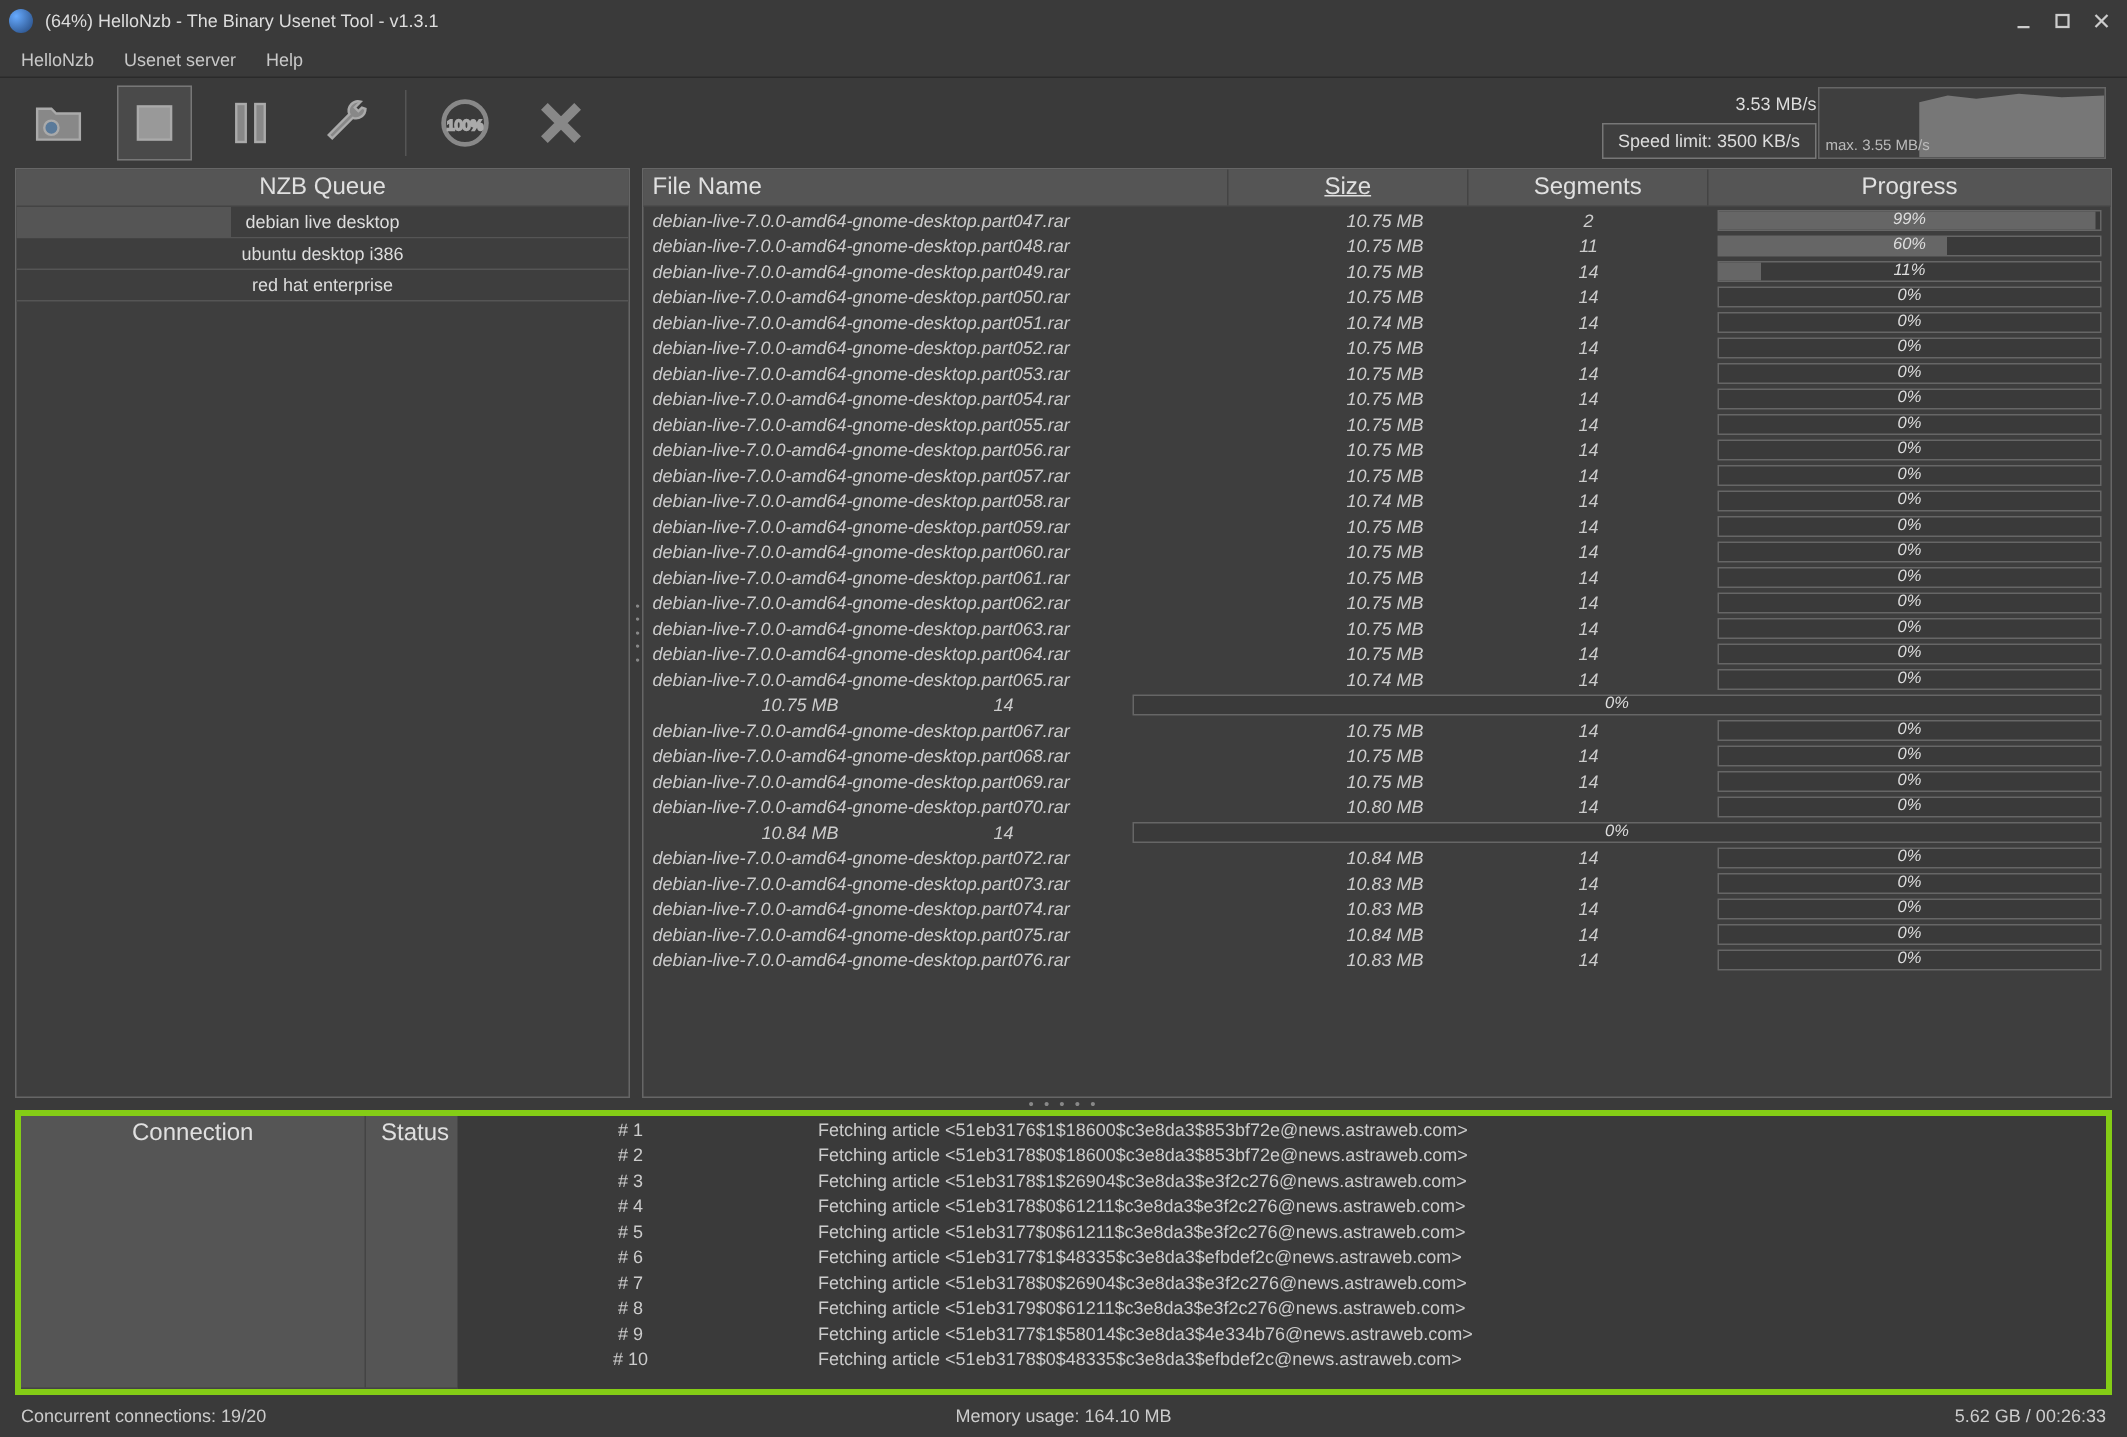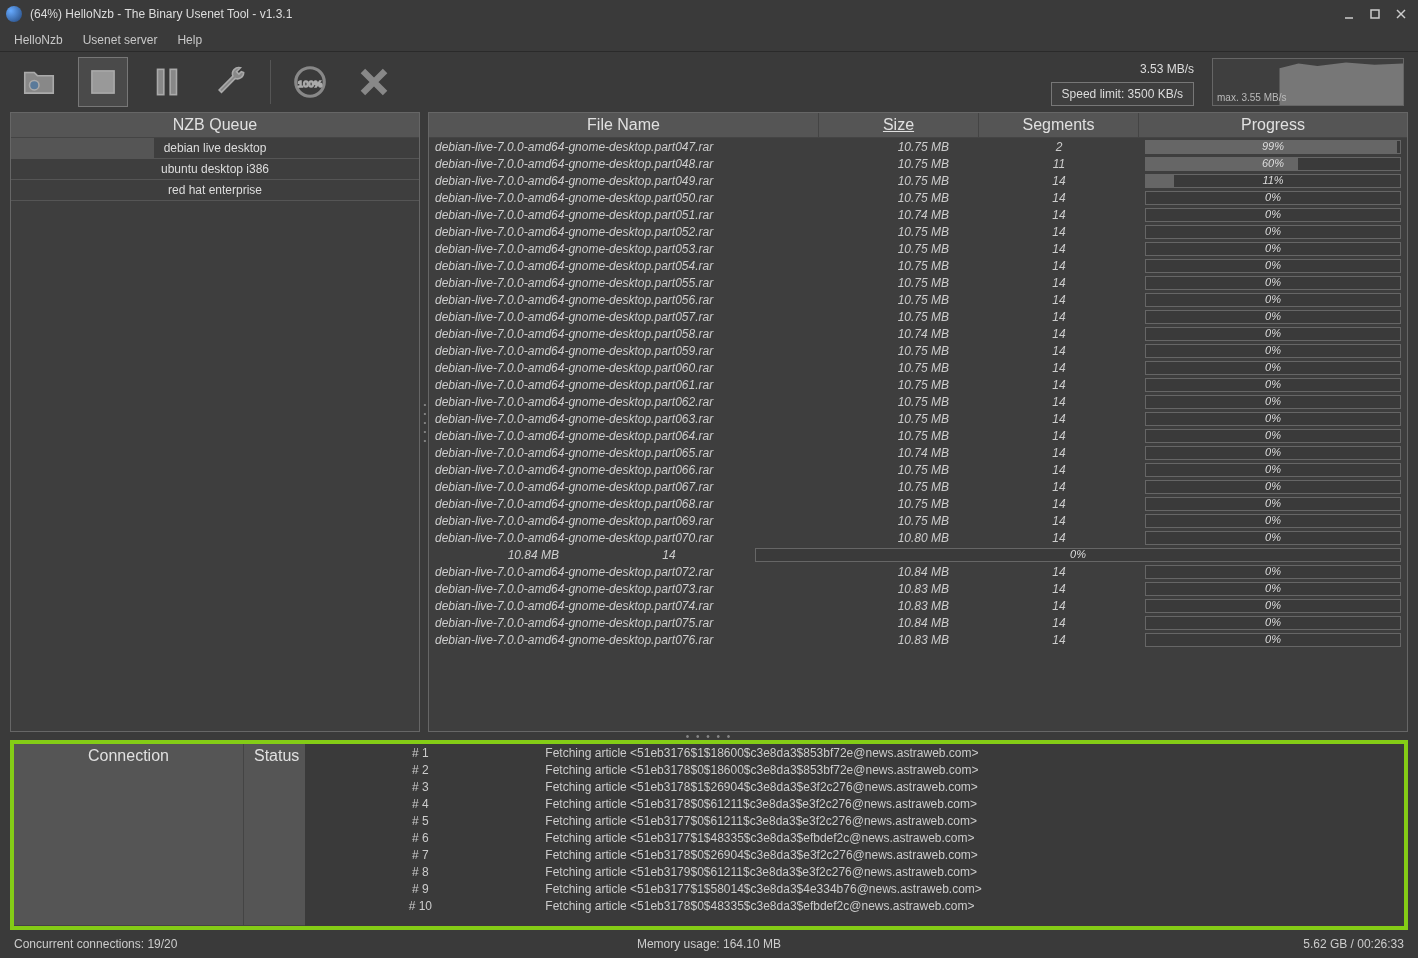--- a/index.html
+++ b/index.html
@@ -11,40 +11,40 @@
   .win-btn { width:22px; height:18px; display:flex; align-items:center; justify-content:center; cursor:pointer; color:#ccc; }
   .win-btn svg{ width:12px;height:12px;stroke:#ccc;fill:none;stroke-width:1.5;}
   .menubar { background:#3a3a3a; height:24px; display:flex; align-items:center; padding:0 6px; gap:4px; border-bottom:1px solid #2a2a2a;}
   .menu-item { padding:2px 8px; color:#c8c8c8; cursor:pointer; font-size:12px;}
   .toolbar { background:#3a3a3a; height:60px; display:flex; align-items:center; padding:6px 14px; gap:14px; }
   .tool-btn { width:50px; height:50px; border:1px solid transparent; display:flex; align-items:center; justify-content:center; cursor:pointer;}
   .tool-btn.active{ border:1px solid #777; background:#4a4a4a;}
   .tool-btn svg{width:38px;height:38px;fill:#aaa;stroke:#aaa;}
   .tool-sep{width:1px;height:44px;background:#555;}
   .toolbar .spacer{flex:1;}
-  .speed-block{display:flex;align-items:flex-end;gap:18px;}
+  .speed-block{display:flex;align-items:flex-end;gap:1px;}
   .speed-info{display:flex;flex-direction:column;align-items:flex-end;gap:6px;}
   .speed-text{color:#ddd;font-size:12px;}
   .speed-limit{border:1px solid #777;padding:4px 10px;color:#ddd;font-size:12px;background:#3f3f3f;cursor:pointer;}
   .speed-chart{border:1px solid #666;width:192px;height:48px;position:relative;background:#3f3f3f;overflow:hidden;}
   .speed-chart svg{width:100%;height:100%;}
   .speed-max{position:absolute;bottom:2px;left:4px;font-size:10px;color:#bbb;}
   .content{flex:1;display:flex;gap:8px;padding:0 10px;overflow:hidden;}
   .panel{border:1px solid #666;background:#3e3e3e;min-height:0;display:flex;flex-direction:column;}
   .queue-panel{width:410px;}
   .files-panel{flex:1;position:relative;}
   .hdr{display:flex;background:#555;border-bottom:1px solid #444;}
   .hdr-cell{padding:3px 6px;color:#e0e0e0;font-size:16px;text-align:center;border-right:1px solid #444;white-space:nowrap;overflow:hidden;}
   .hdr-cell:last-child{border-right:none;}
   .queue-hdr .hdr-cell{flex:1;}
   .queue-body{flex:1;overflow:auto;}
   .queue-row{height:21px;display:flex;align-items:center;justify-content:center;border-bottom:1px solid #555;position:relative;background:#3e3e3e;cursor:pointer;}
   .queue-row .bar{position:absolute;left:0;top:0;bottom:0;background:#555;}
   .queue-row span{position:relative;z-index:1;color:#ddd;font-size:12px;}
-  .files-hdr .fc-name{flex:0 0 390px;text-align:center;}
+  .files-hdr .fc-name{flex:0 0 390px;text-align:left;}
   .files-hdr .fc-size{flex:0 0 160px;text-align:center;text-decoration:underline;}
   .files-hdr .fc-seg{flex:0 0 160px;text-align:center;}
   .files-hdr .fc-prog{flex:1;text-align:center;}
   .files-body{flex:1;overflow-y:scroll;overflow-x:hidden;font-style:italic;}
   .file-row{display:flex;height:17px;align-items:center;color:#ccc;font-size:12px;}
   .file-row .fc-name{flex:0 0 390px;padding-left:6px;white-space:nowrap;overflow:hidden;}
   .file-row .fc-size{flex:0 0 160px;text-align:right;padding-right:30px;}
   .file-row .fc-seg{flex:0 0 160px;text-align:center;}
   .file-row .fc-prog{flex:1;padding:1px 6px;}
   .pct{border:1px solid #666;height:14px;position:relative;background:#3a3a3a;}
@@ -384,21 +384,20 @@
           <div class="fc-size">10.74 MB</div>
           <div class="fc-seg">14</div>
           <div class="fc-prog">
             <div class="pct">
               <div class="fill" style="width: 0%;"></div>
               <div class="txt">0%</div>
             </div>
           </div>
         </div>
         <div class="file-row">
-          <div class="fc-name">debian-live-7.0.0-amd64-gnome-desktop.part066.rar</div>
           <div class="fc-size">10.75 MB</div>
           <div class="fc-seg">14</div>
           <div class="fc-prog">
             <div class="pct">
               <div class="fill" style="width: 0%;"></div>
               <div class="txt">0%</div>
             </div>
           </div>
         </div>
         <div class="file-row">

